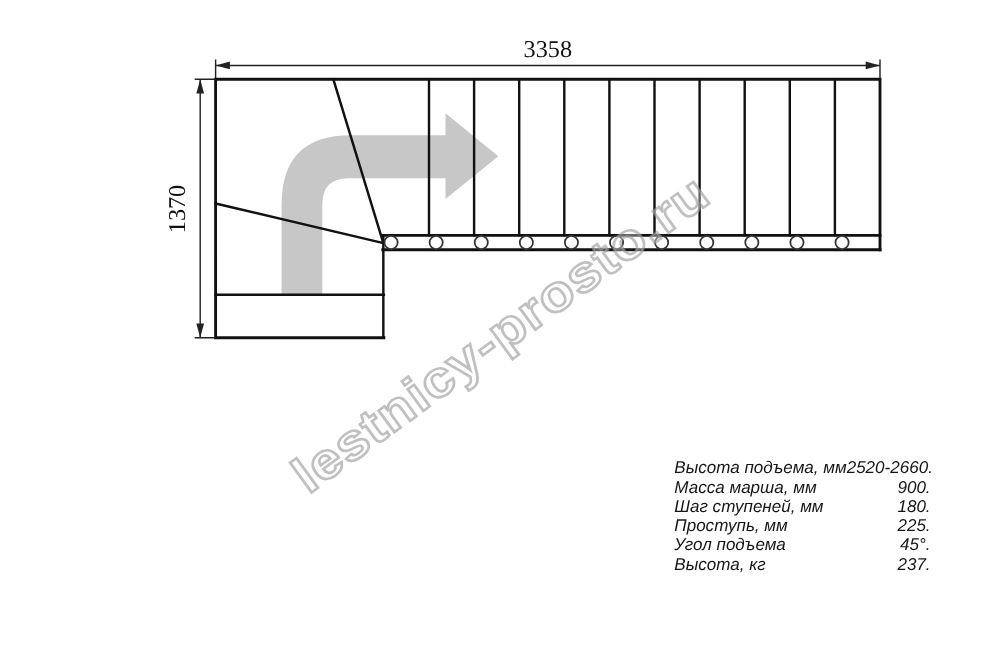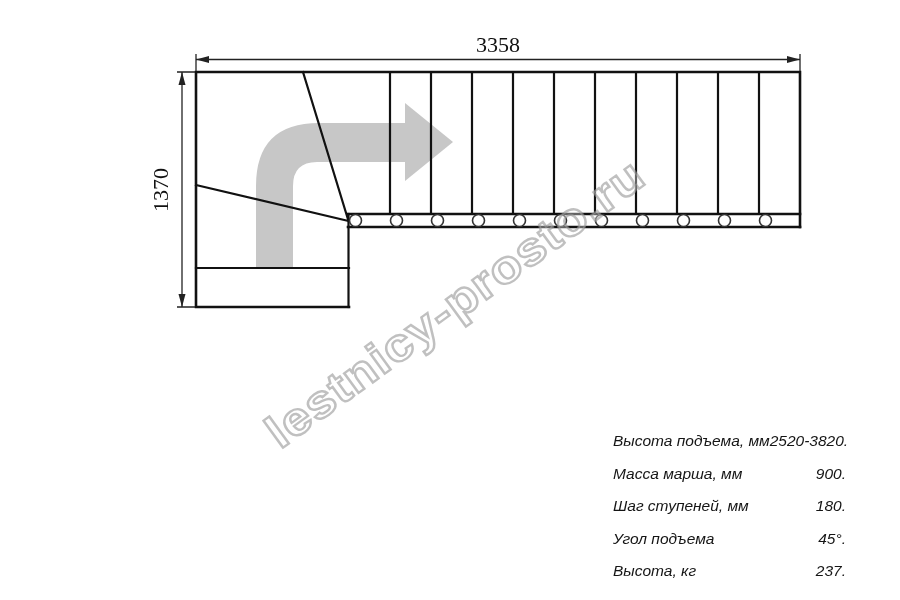--- a/index.html
+++ b/index.html
@@ -22,21 +22,20 @@
   }
   #spec-table{
     position:absolute;left:613px;top:417px;width:233px;
     color:#151515;
   }
   .spec-row{
     display:flex;justify-content:space-between;align-items:baseline;
     height:17.5px;line-height:17.5px;
     font-style:italic;font-size:15.5px;
     white-space:nowrap;
-    margin-top:15px;
   }
   .spec-label{text-align:left;}
   .spec-value{text-align:right;}
 </style>
 </head>
 <body>
 
 <div id="stage">
 
   <svg id="plan-svg" width="900" height="600" viewBox="0 0 900 600">
@@ -86,29 +85,33 @@
       <polygon fill="#222222" points="182,307 178.5,294 185.5,294"></polygon>
       <text class="dim-text" x="168" y="190" text-anchor="middle" transform="rotate(-90 168 190)">1370</text>
     </g>
 
     <text class="watermark-text" x="455" y="303" text-anchor="middle" dominant-baseline="central" transform="rotate(-36 455 303)" textLength="455" lengthAdjust="spacingAndGlyphs">lestnicy-prosto.ru</text>
   </svg>
 
   <div id="spec-table">
     <div class="spec-row">
       <span class="spec-label">Высота подъема, мм</span>
-      <span class="spec-value">2520-3820.</span>
+      <span class="spec-value">2520-2660.</span>
     </div>
     <div class="spec-row">
       <span class="spec-label">Масса марша, мм</span>
       <span class="spec-value">900.</span>
     </div>
     <div class="spec-row">
       <span class="spec-label">Шаг ступеней, мм</span>
       <span class="spec-value">180.</span>
+    </div>
+    <div class="spec-row">
+      <span class="spec-label">Проступь, мм</span>
+      <span class="spec-value">225.</span>
     </div>
     <div class="spec-row">
       <span class="spec-label">Угол подъема</span>
       <span class="spec-value">45°.</span>
     </div>
     <div class="spec-row">
       <span class="spec-label">Высота, кг</span>
       <span class="spec-value">237.</span>
     </div>
   </div>

